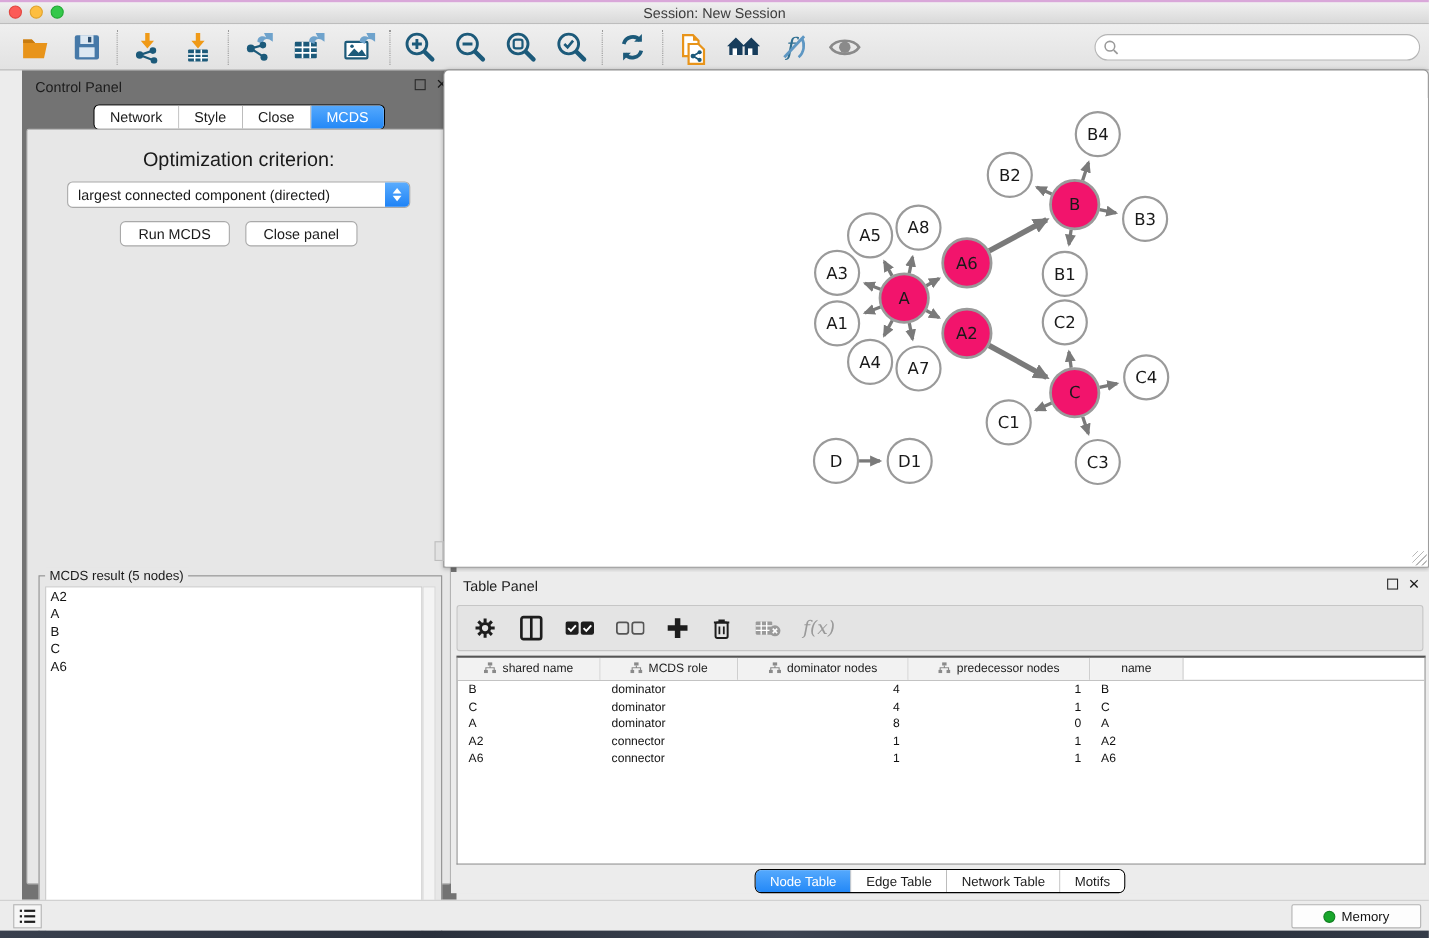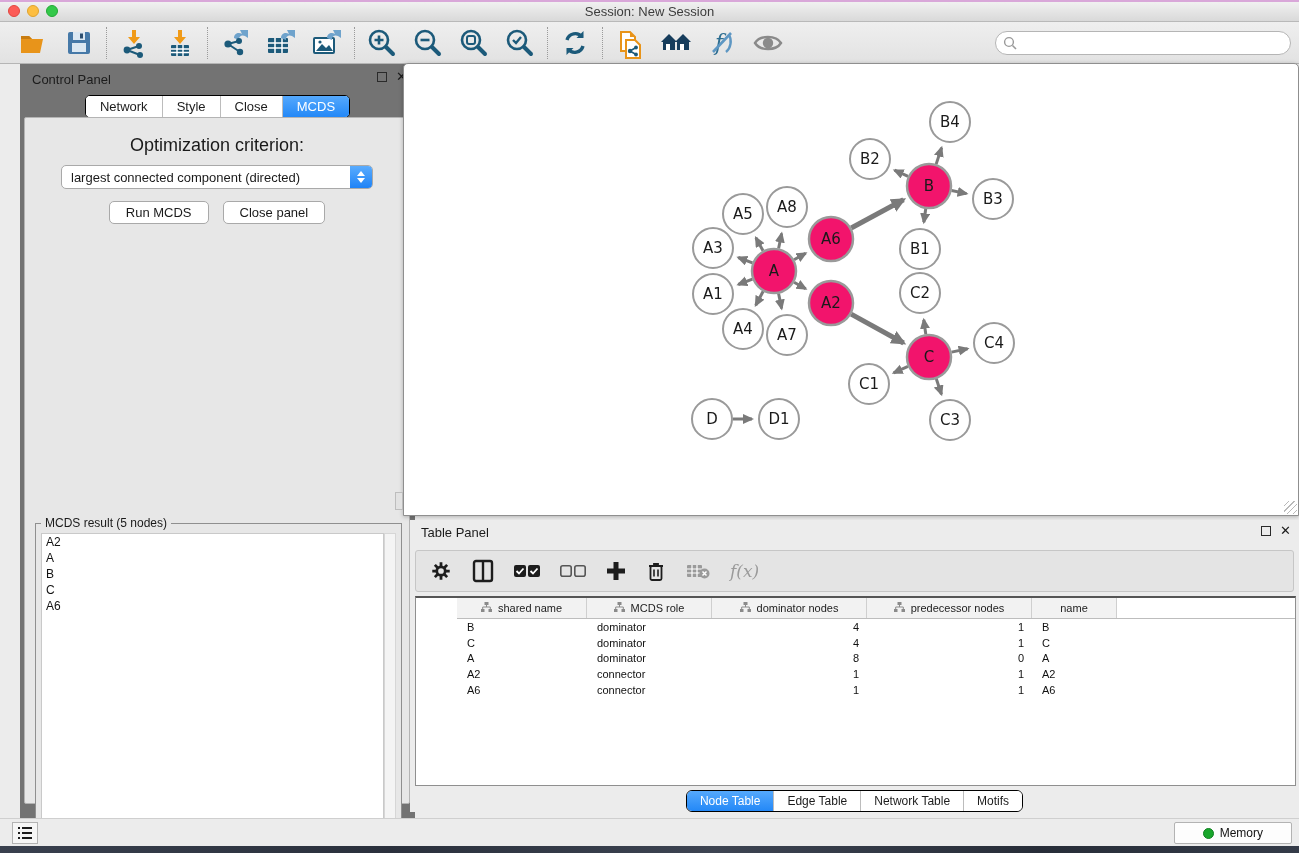--- a/index.html
+++ b/index.html
@@ -62,34 +62,34 @@
   .result-item { font-size:12px; color:#111; line-height:16px; padding-left:4px; }
 
   
   .net-window { position:absolute; left:403px; top:63px; width:896px; height:453px;
     background:#fff; border:1px solid #8f8f8f; border-radius:5px 5px 0 0; box-shadow:0 1px 4px rgba(0,0,0,.25); }
   .net-titlebar { position:absolute; left:0; top:0; width:100%; height:24px;
     background:linear-gradient(#f2f2f2,#d8d8d8); border-bottom:1px solid #aeaeae; border-radius:5px 5px 0 0; }
   .net-title { position:absolute; left:0; right:0; top:5px; text-align:center; font-size:12px; color:#2e2e2e; }
   .net-lights { position:absolute; left:9px; top:7px; display:flex; gap:6px; }
   .net-lights .light { width:11px; height:11px; }
-  .net-canvas { position:absolute; left:1px; top:25px; width:893px; height:426px; background:#fff; }
+  .net-canvas { position:absolute; left:1px; top:25px; width:893px; height:426px; background:#fff;padding-left:48px; }
   .resize-grip { position:absolute; right:1px; bottom:1px; width:13px; height:13px;
     background:repeating-linear-gradient(135deg, transparent 0 3px, #b9b9b9 3px 4px); }
   .splitter-v { position:absolute; left:395px; top:492px; width:8px; height:18px; background:#e2e2e2; border:1px solid #bdbdbd; }
   .splitter-h { position:absolute; left:842px; top:580px; width:16px; height:7px; background:#e2e2e2; border:1px solid #bdbdbd; }
 
   
   .table-panel { position:absolute; left:410px; top:520px; width:889px; height:292px; background:#ececec; }
   .tp-toolbar { position:absolute; left:5px; top:30px; width:879px; height:42px; background:#e4e4e4;
     border:1px solid #c6c6c6; border-radius:3px; display:flex; align-items:center; gap:20px; padding:0 14px; }
   .tp-ico { display:flex; align-items:center; justify-content:center; }
   .fx { font-family:"DejaVu Serif",serif; font-style:italic; font-size:17px; color:#9a9a9a; }
   .tbl-wrap { position:absolute; left:5px; top:76px; width:881px; height:190px; background:#fff;
-    border:1px solid #8f8f8f; border-top:2px solid #555; overflow:hidden;padding-left:41px; }
+    border:1px solid #8f8f8f; border-top:2px solid #555; overflow:hidden; }
   .tbl-header { display:flex; height:21px; border-bottom:1px solid #bdbdbd; }
   .th { background:#f2f2f2; border-right:1px solid #cfcfcf; display:flex; align-items:center;
     justify-content:center; gap:6px; font-size:11px; color:#222; }
   .tbl-row { display:flex; height:15.7px; align-items:center; }
   .td { font-size:11px; color:#111; overflow:hidden; white-space:nowrap; }
   .td.num { text-align:right; padding-right:8px; }
   .td.txt { padding-left:10px; }
   .tp-tabs { position:absolute; left:0; top:270px; width:100%; display:flex; justify-content:center; }
   .tp-tabs .tabgroup { border-radius:6px; }
   .tp-tabs .tab { font-size:12px; padding:3px 13px; }

